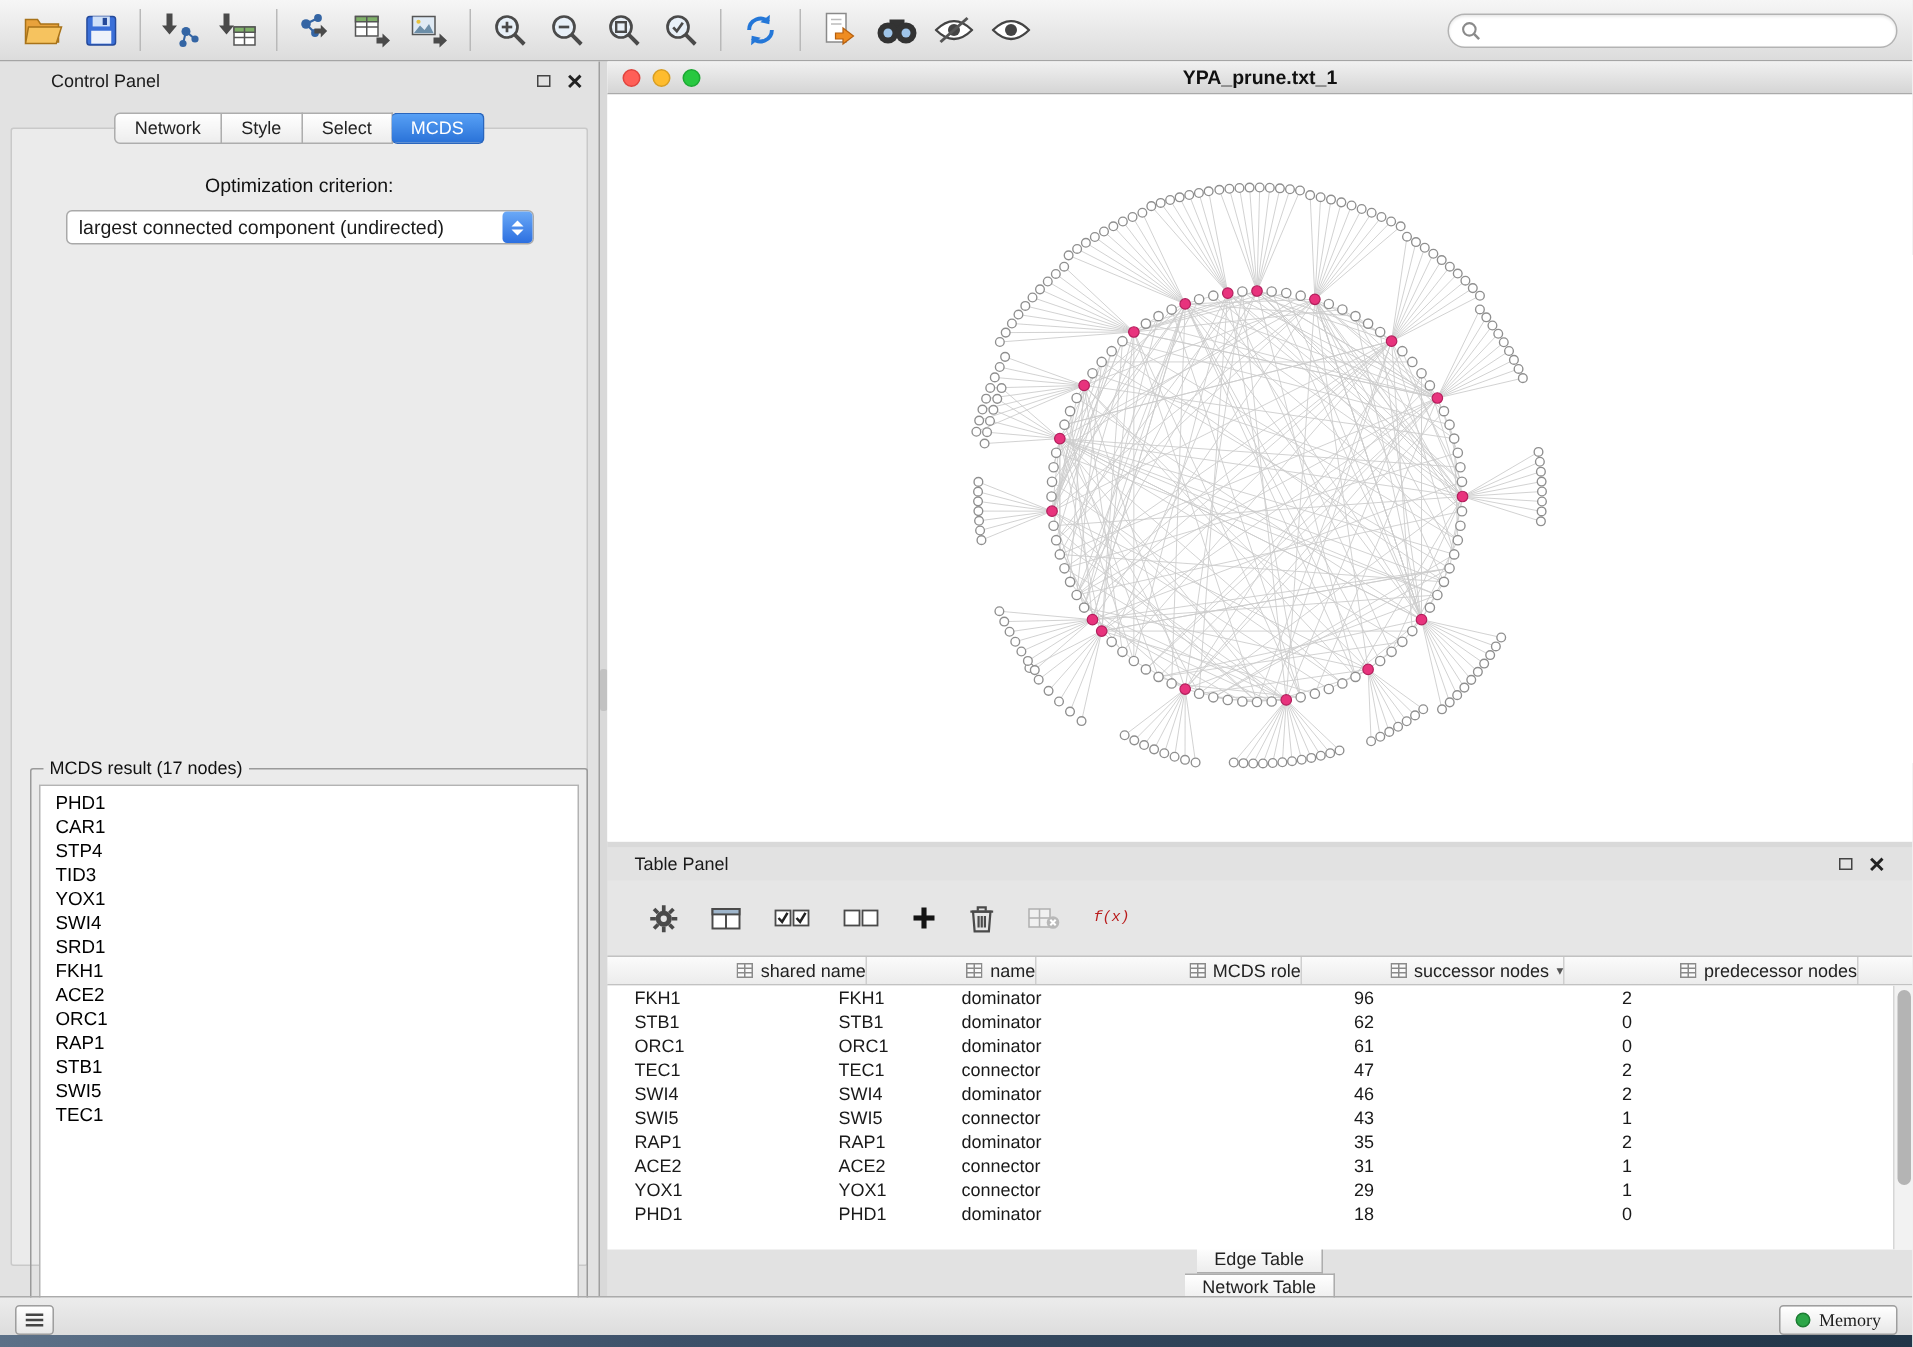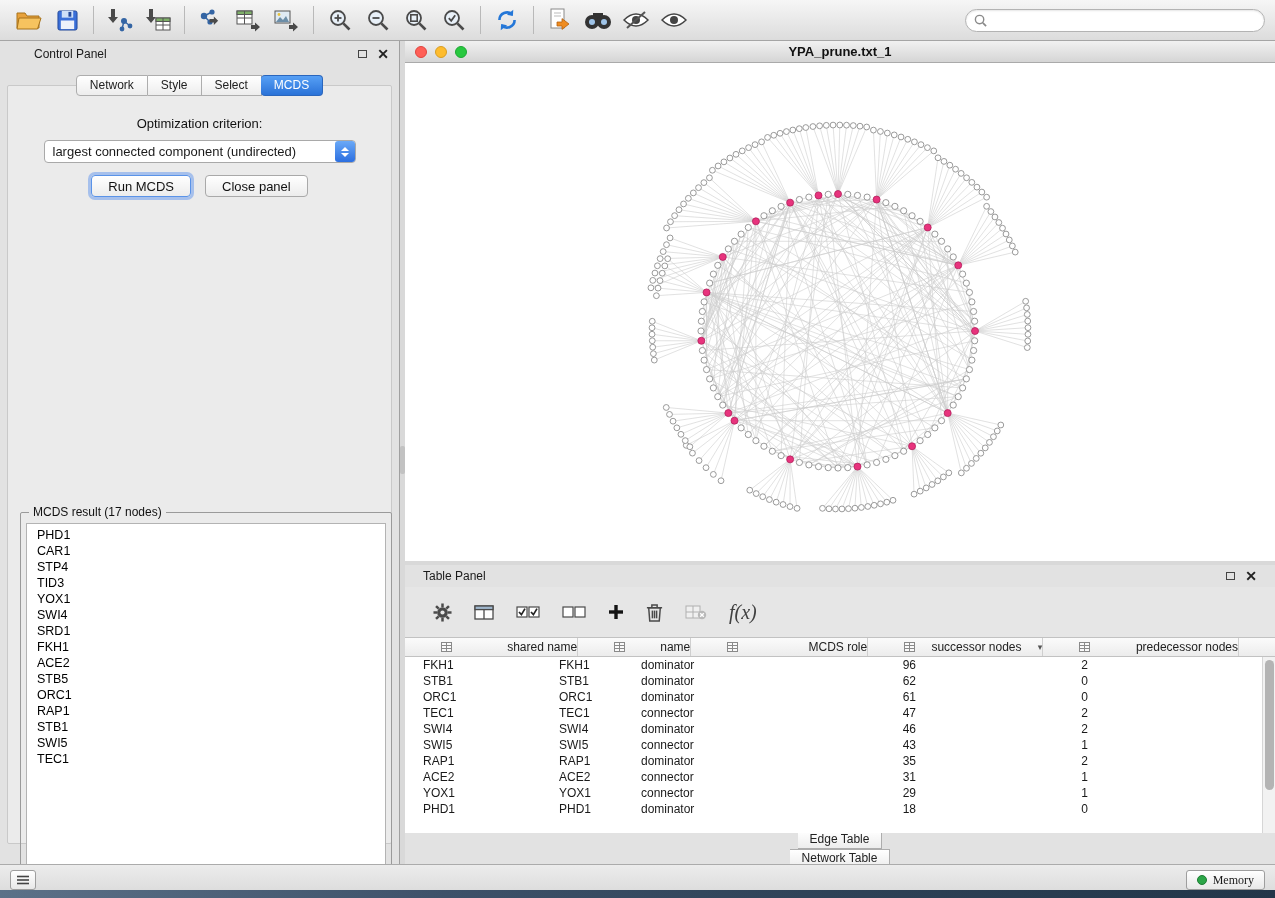--- a/index.html
+++ b/index.html
@@ -75,24 +75,24 @@
   .net-canvas { position:absolute; top:22px; left:0; right:0; bottom:0; background:#fff; }
   .net-canvas svg { display:block; }
 
   
   .table-panel { position:absolute; top:565px; left:405px; right:0; bottom:34px; background:#e2e2e2;
     display:flex; flex-direction:column; }
   .tp-header { height:22px; display:flex; align-items:center; padding:0 18px 0 18px; font-size:12px; }
   .tp-toolbar { height:50px; background:#e6e6e6; display:flex; align-items:center; gap:22px;
     padding:0 0 0 28px; }
   .ticon { display:flex; align-items:center; justify-content:center; height:30px; }
-  .fx-label { font-family:Liberation Serif, serif; font-style:italic; font-size:20px; color:#404040; }
+  .fx-label { font-family:Liberation Mono, monospace; font-style:italic; font-size:10px; color:#b91c1c; }
   .tp-thead { height:20px; display:flex; background:linear-gradient(#fbfbfb,#ececec);
     border-top:1px solid #c2c2c2; border-bottom:1px solid #c2c2c2; }
-  .th { display:flex; align-items:center; justify-content:space-between; gap:5px; font-size:12px; color:#222;
+  .th { display:flex; align-items:center; justify-content:flex-end; gap:5px; font-size:12px; color:#222;
     border-right:1px solid #cfcfcf;margin-left:36px; }
   .c0 { width:146px; } .c1 { width:82px; } .c2 { width:150px; } .c3 { width:148px; } .c4 { width:170px; }
   .cf { flex:1; border-right:none; }
   .sort-arrow { font-size:9px; color:#555; }
   .tp-body { flex:1; background:#fff; position:relative; overflow:hidden; }
   .trow { display:flex; height:16px; align-items:center; }
   .tcell { font-size:12px; white-space:nowrap; overflow:hidden; }
   .tcell.c0 { padding-left:18px; } .tcell.c1 { padding-left:8px; } .tcell.c2 { padding-left:8px; }
   .tcell.c3 { text-align:right; padding-right:15px; } .tcell.c4 { text-align:right; padding-right:13px; }
   .vscroll { position:absolute; top:0; right:0; bottom:0; width:13px; background:#f2f2f2; border-left:1px solid #d6d6d6; }
@@ -279,37 +279,32 @@
     </div>
     <div class="cp-pane">
       <div class="opt-label">Optimization criterion:</div>
       <div class="combo">
         <span class="combo-text">largest connected component (undirected)</span>
         <span class="combo-cap">
             <span class="tri-up"></span>
             <span class="tri-dn"></span>
           </span>
       </div>
-      <div class="btn-row">
-        <button class="btn focused">Run MCDS</button>
-        <button class="btn">Close panel</button>
-      </div>
       <div class="result-box">
         <span class="result-legend">MCDS result (17 nodes)</span>
         <div class="mcds-list" id="mcds-list">
             <div class="mcds-item">PHD1</div>
             <div class="mcds-item">CAR1</div>
             <div class="mcds-item">STP4</div>
             <div class="mcds-item">TID3</div>
             <div class="mcds-item">YOX1</div>
             <div class="mcds-item">SWI4</div>
             <div class="mcds-item">SRD1</div>
             <div class="mcds-item">FKH1</div>
             <div class="mcds-item">ACE2</div>
-            <div class="mcds-item">STB5</div>
             <div class="mcds-item">ORC1</div>
             <div class="mcds-item">RAP1</div>
             <div class="mcds-item">STB1</div>
             <div class="mcds-item">SWI5</div>
             <div class="mcds-item">TEC1</div>
           </div>
       </div>
     </div>
   </div>
 

